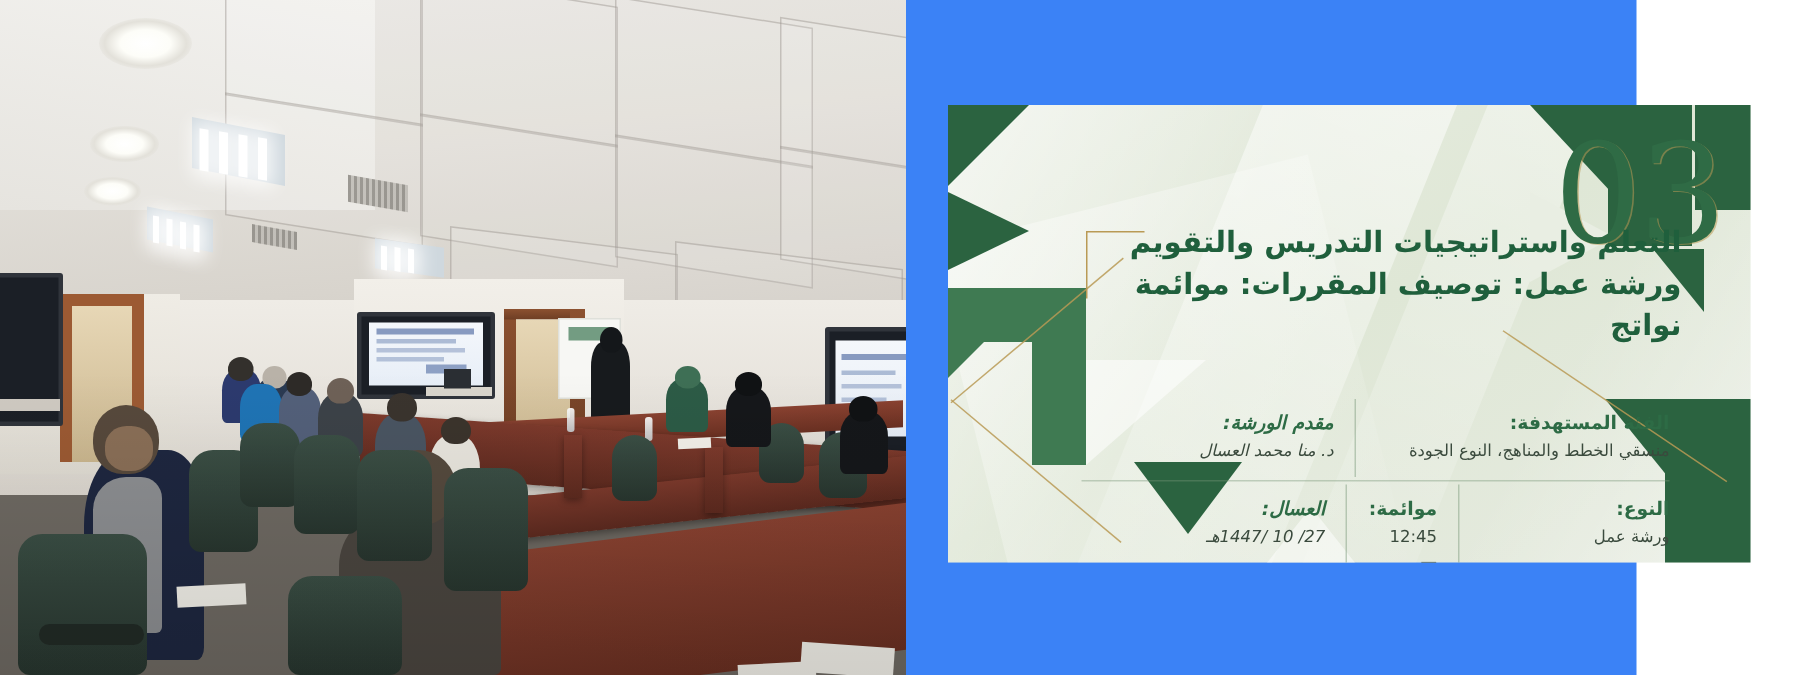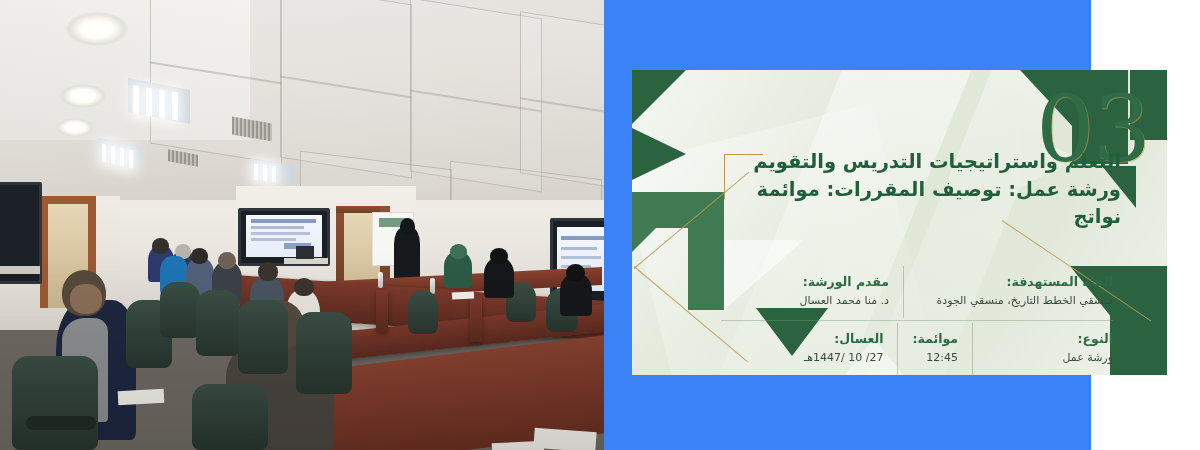--- a/index.html
+++ b/index.html
@@ -78,21 +78,21 @@
     font-size:92px;line-height:.92;color:#2f6b45;letter-spacing:-2px;
     text-shadow:1px 1px 0 rgba(185,154,85,.55);}
 
   .title{position:absolute;right:46px;top:78px;width:398px;text-align:right;direction:rtl;
     font-size:19.5px;font-weight:bold;line-height:1.42;color:#1f5f3c;}
 
   .infogrid{position:absolute;right:40px;top:196px;width:420px;direction:rtl;}
   .irow{display:flex;flex-direction:row;}
   .icell{flex:1;padding:7px 14px 9px 14px;text-align:right;}
   .icell.mid{border-right:1px solid rgba(120,150,120,.45);}
-  .icell.lft{border-right:1px solid rgba(120,150,120,.45);}
+  .icell.lft{border-right:1px solid rgba(120,150,120,.45);font-style:italic;}
   .irow.top .icell{border-bottom:0;}
   .hdivider{height:1px;background:rgba(120,150,120,.40);margin:2px 14px 2px 14px;}
   .ilabel{font-size:12.5px;font-weight:bold;color:#2d6b45;line-height:1.5;}
   .ival{font-size:11px;color:#3a4a3d;line-height:1.55;}
 </style>
 </head>
 <body>
 
 <div class="screen">
 
@@ -286,21 +286,21 @@
       <div class="title">
         <div>التعلم واستراتيجيات التدريس والتقويم</div>
         <div>ورشة عمل: توصيف المقررات: موائمة نواتج</div>
       </div>
 
       <div class="infogrid">
 
         <div class="irow top">
           <div class="icell">
             <div class="ilabel">الفئة المستهدفة:</div>
-            <div class="ival">منسقي الخطط التاريخ، منسقي الجودة</div>
+            <div class="ival">منسقي الخطط والمناهج، النوع الجودة</div>
           </div>
           <div class="icell lft" style="flex:0 0 168px;">
             <div class="ilabel">مقدم الورشة:</div>
             <div class="ival">د. منا محمد العسال</div>
           </div>
         </div>
 
         <div class="hdivider"></div>
 
         <div class="irow bot">

